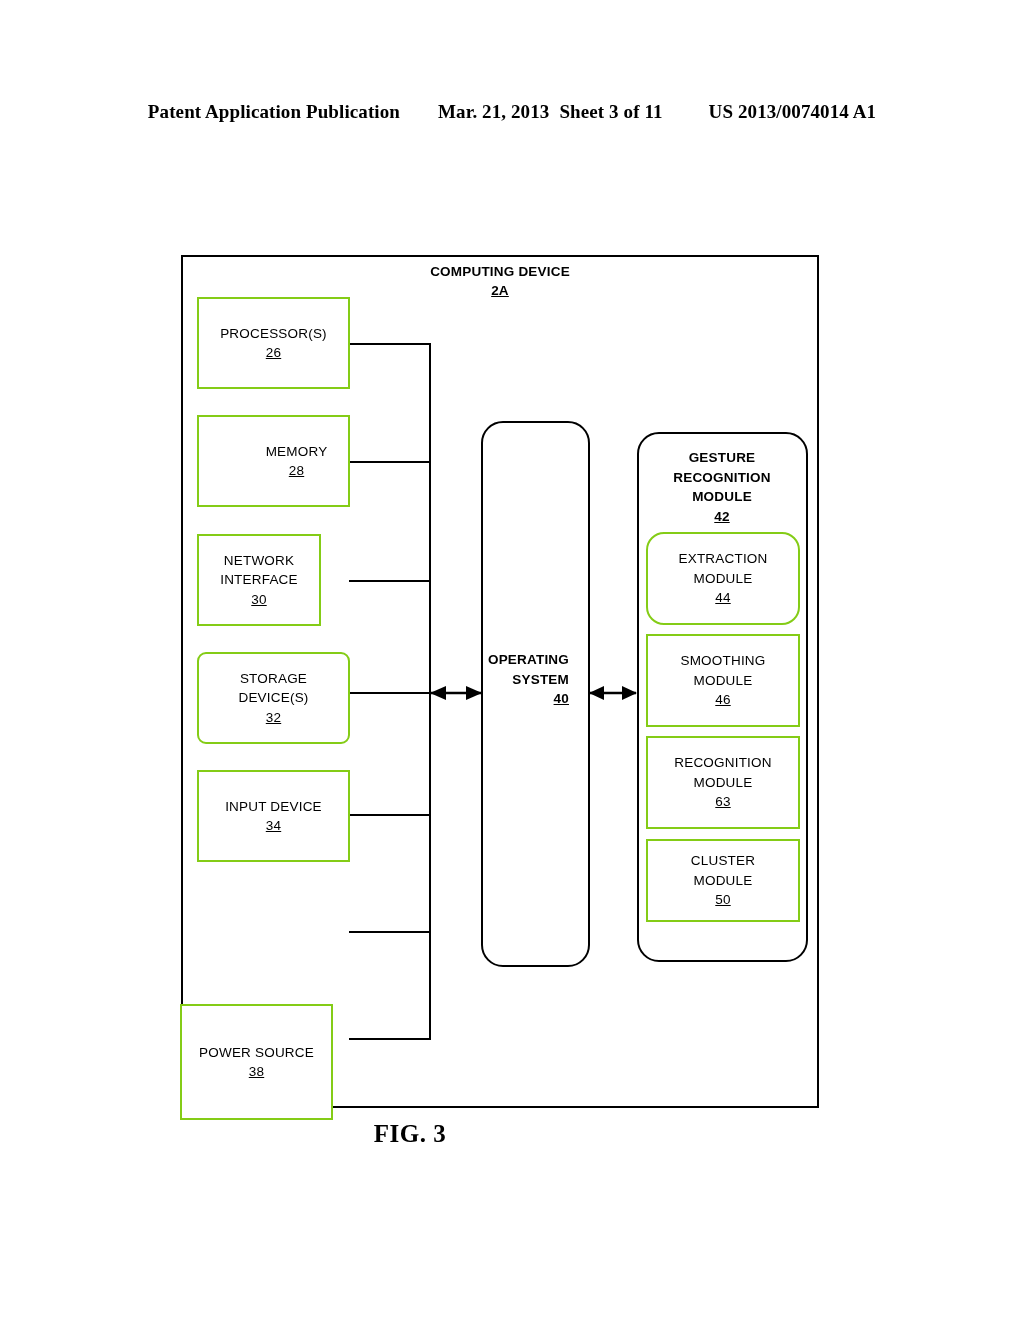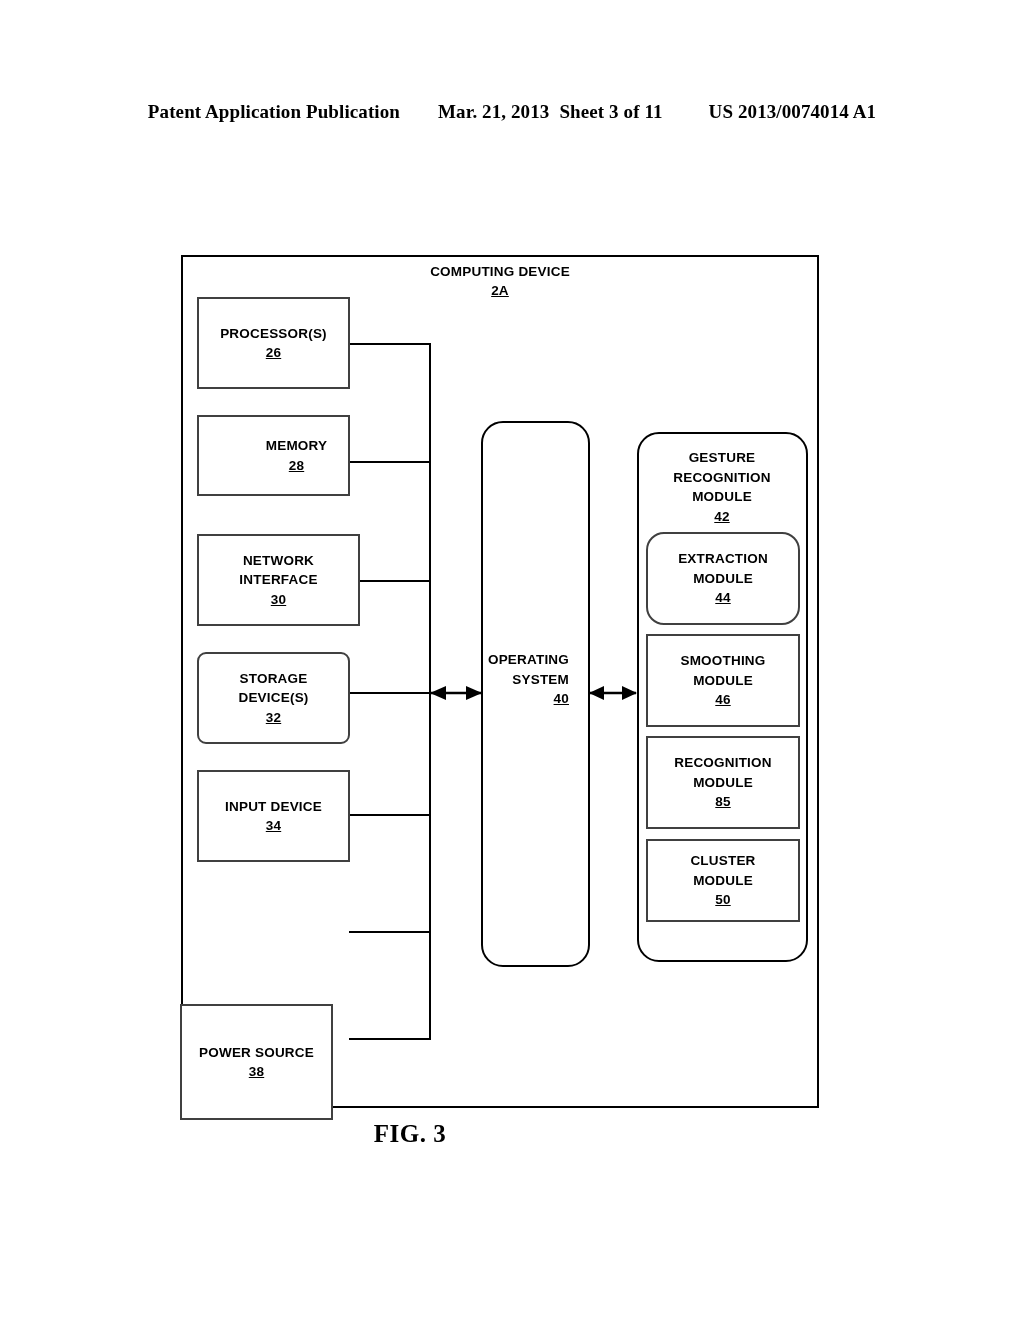--- a/index.html
+++ b/index.html
@@ -66,29 +66,29 @@
     line-height: 19px;
     letter-spacing: 0.2px;
   }
   .device-title .ref {
     text-decoration: underline;
   }
 
   
   .block {
     position: absolute;
-    border: 2px solid #404040;
+    border: 2px solid #84cc16;
     box-sizing: border-box;
     background: #fff;
     display: flex;
     align-items: center;
     justify-content: center;
     text-align: center;
     font-size: 13.5px;
-    font-weight: bold;
+    font-weight: normal;
     line-height: 19.5px;
     letter-spacing: 0.2px;
     z-index: 3;
   }
   .block .ref { text-decoration: underline; }
 
   
   .rblock {
     position: absolute;
     border: 2px solid #000;
@@ -184,28 +184,28 @@
   <div class="hline" style="left:349px; top:931px;  width:82px;"></div>
   <div class="hline" style="left:349px; top:1038px; width:82px;"></div>
 
   <div class="block" style="left:197px; top:297px; width:153px; height:92px;">
     <div>
       <div>PROCESSOR(S)</div>
       <div class="ref">26</div>
     </div>
   </div>
 
-  <div class="block" style="left:197px; top:415px; width:153px; height:81px;padding-left:46px;">
+  <div class="block" style="left:197px; top:415px; width:153px; height:92px;padding-left:46px;">
     <div>
       <div>MEMORY</div>
       <div class="ref">28</div>
     </div>
   </div>
 
-  <div class="block" style="left:197px; top:534px; width:163px; height:92px;">
+  <div class="block" style="left:197px; top:534px; width:124px; height:92px;">
     <div>
       <div>
         <span>NETWORK</span><br>
         <span>INTERFACE</span>
       </div>
       <div class="ref">30</div>
     </div>
   </div>
 
   <div class="block" style="left:197px; top:652px; width:153px; height:92px;border-radius:9px;">
@@ -261,21 +261,21 @@
       <div>SMOOTHING</div>
       <div>MODULE</div>
       <div class="ref">46</div>
     </div>
   </div>
 
   <div class="block" style="left:646px; top:736px; width:154px; height:93px;">
     <div>
       <div>RECOGNITION</div>
       <div>MODULE</div>
-      <div class="ref">85</div>
+      <div class="ref">63</div>
     </div>
   </div>
 
   <div class="block" style="left:646px; top:839px; width:154px; height:83px;">
     <div>
       <div>CLUSTER</div>
       <div>MODULE</div>
       <div class="ref">50</div>
     </div>
   </div>

